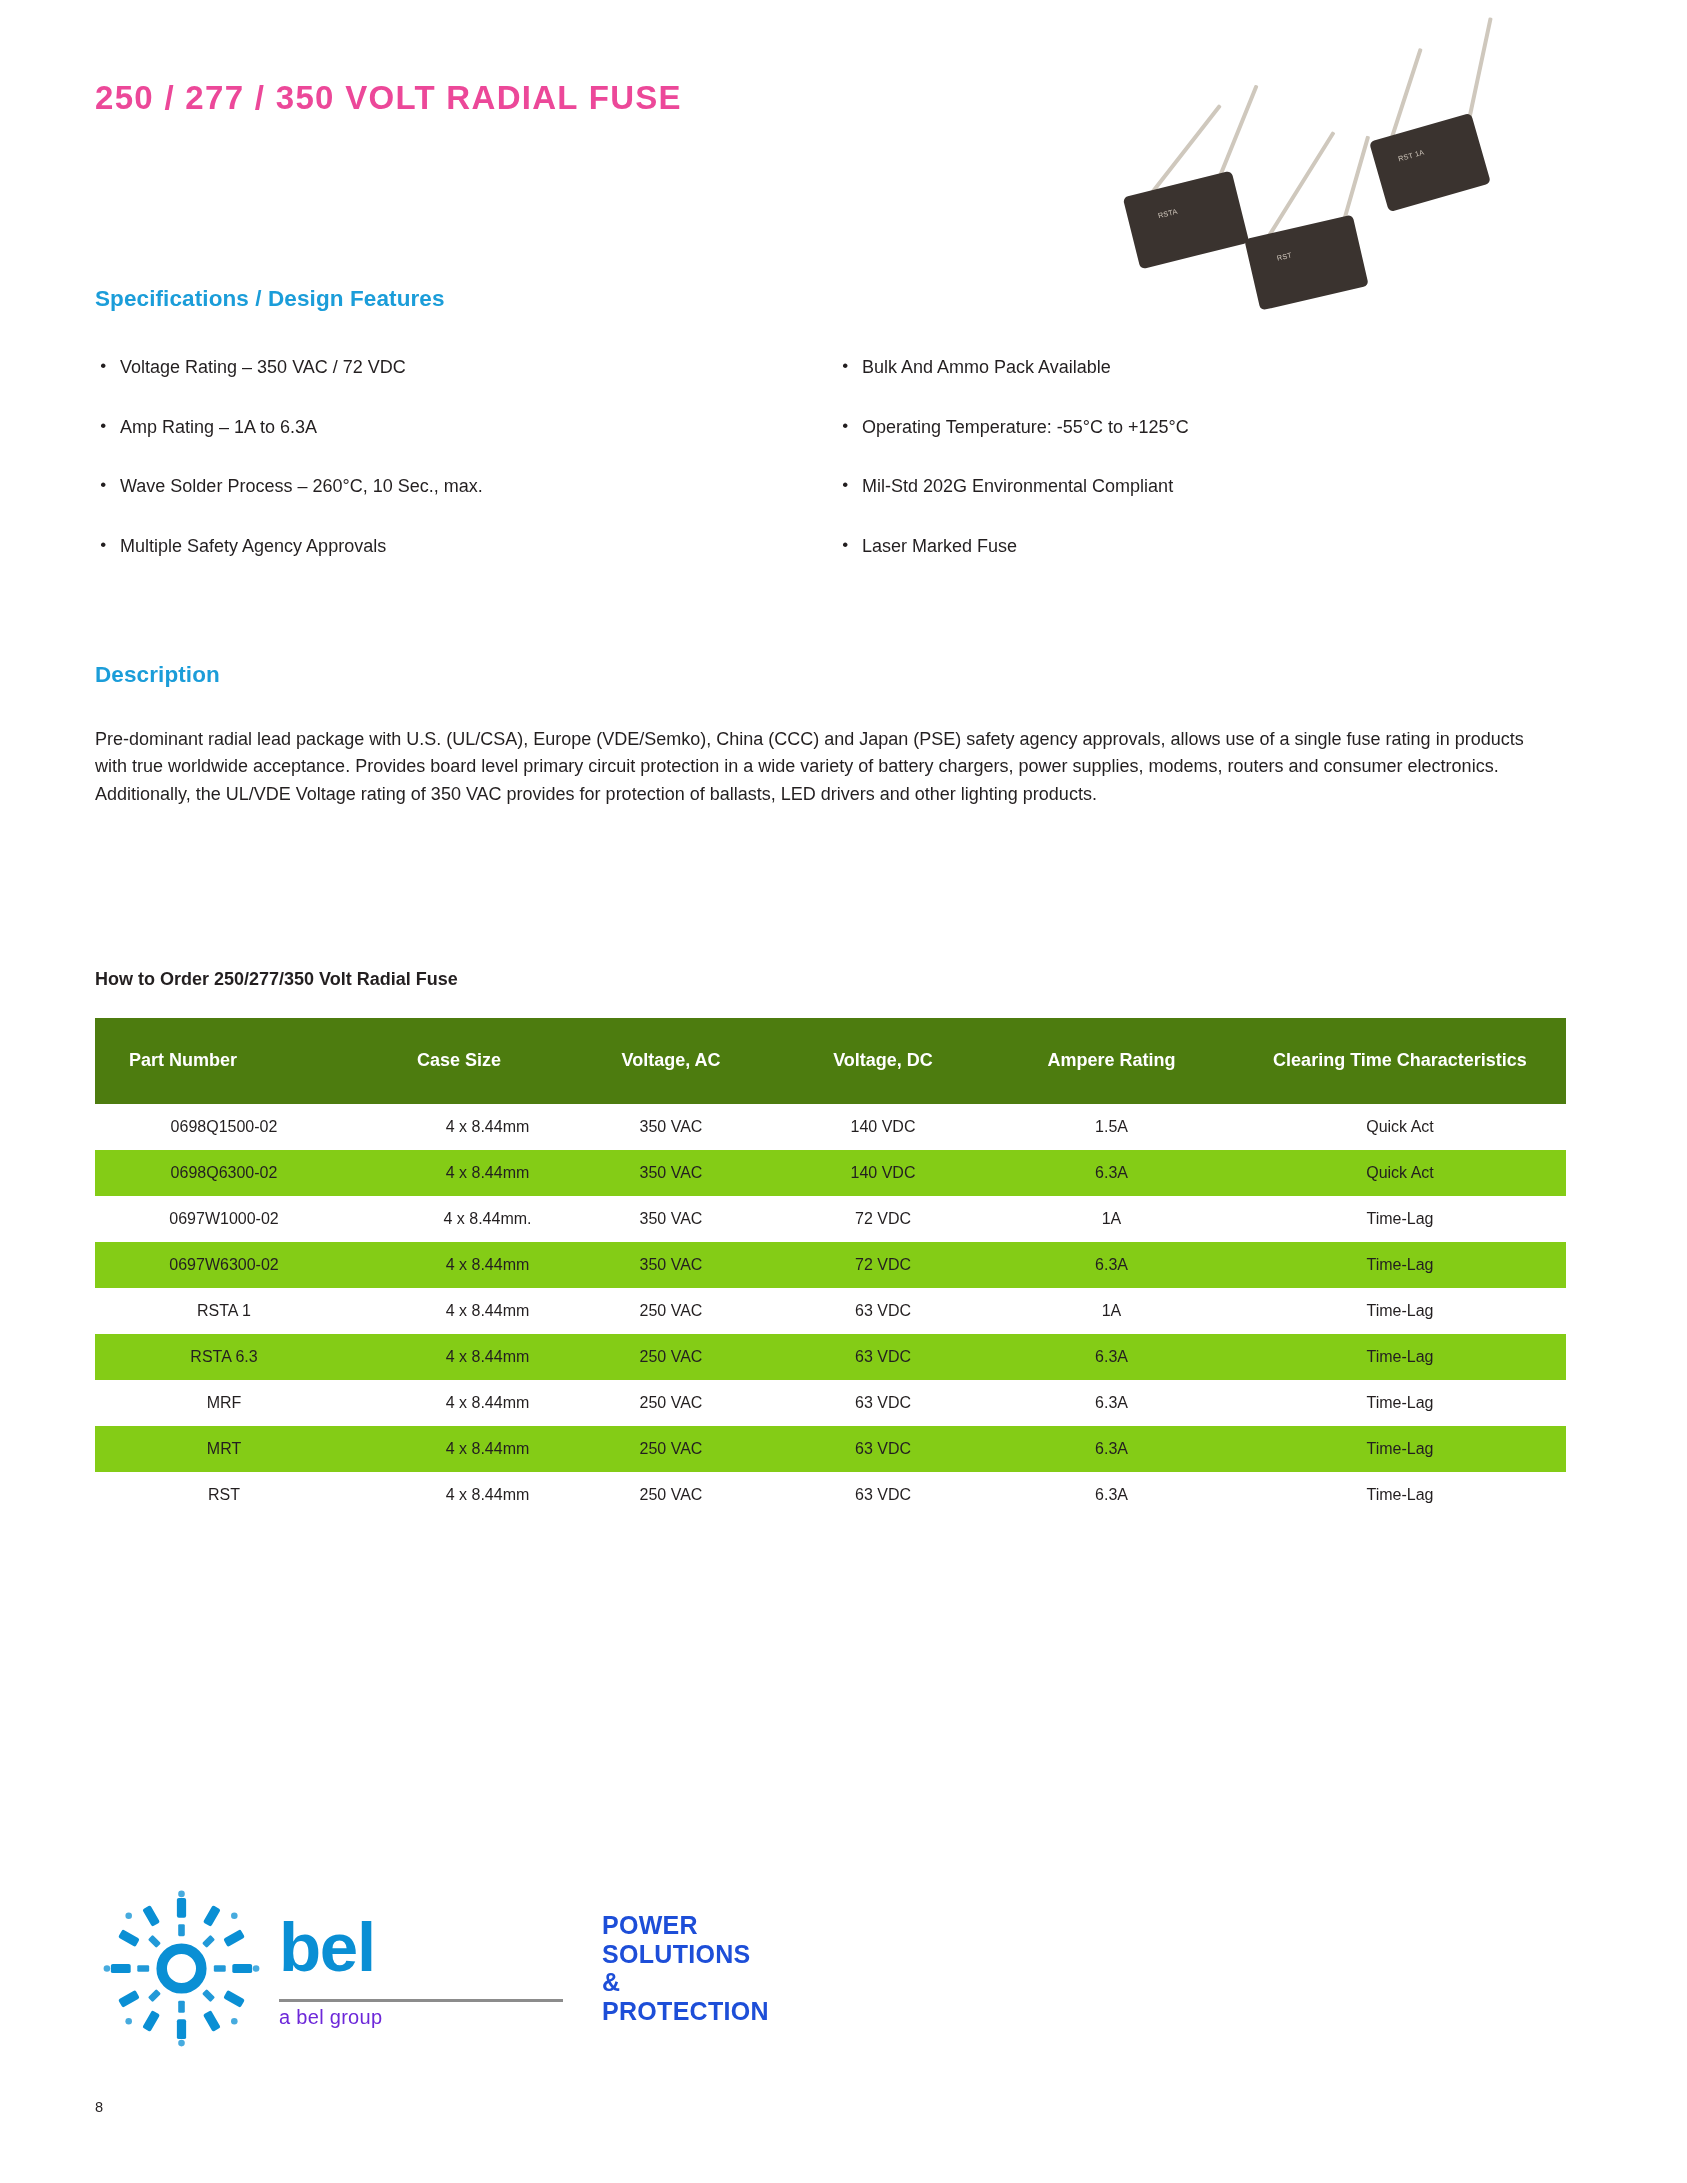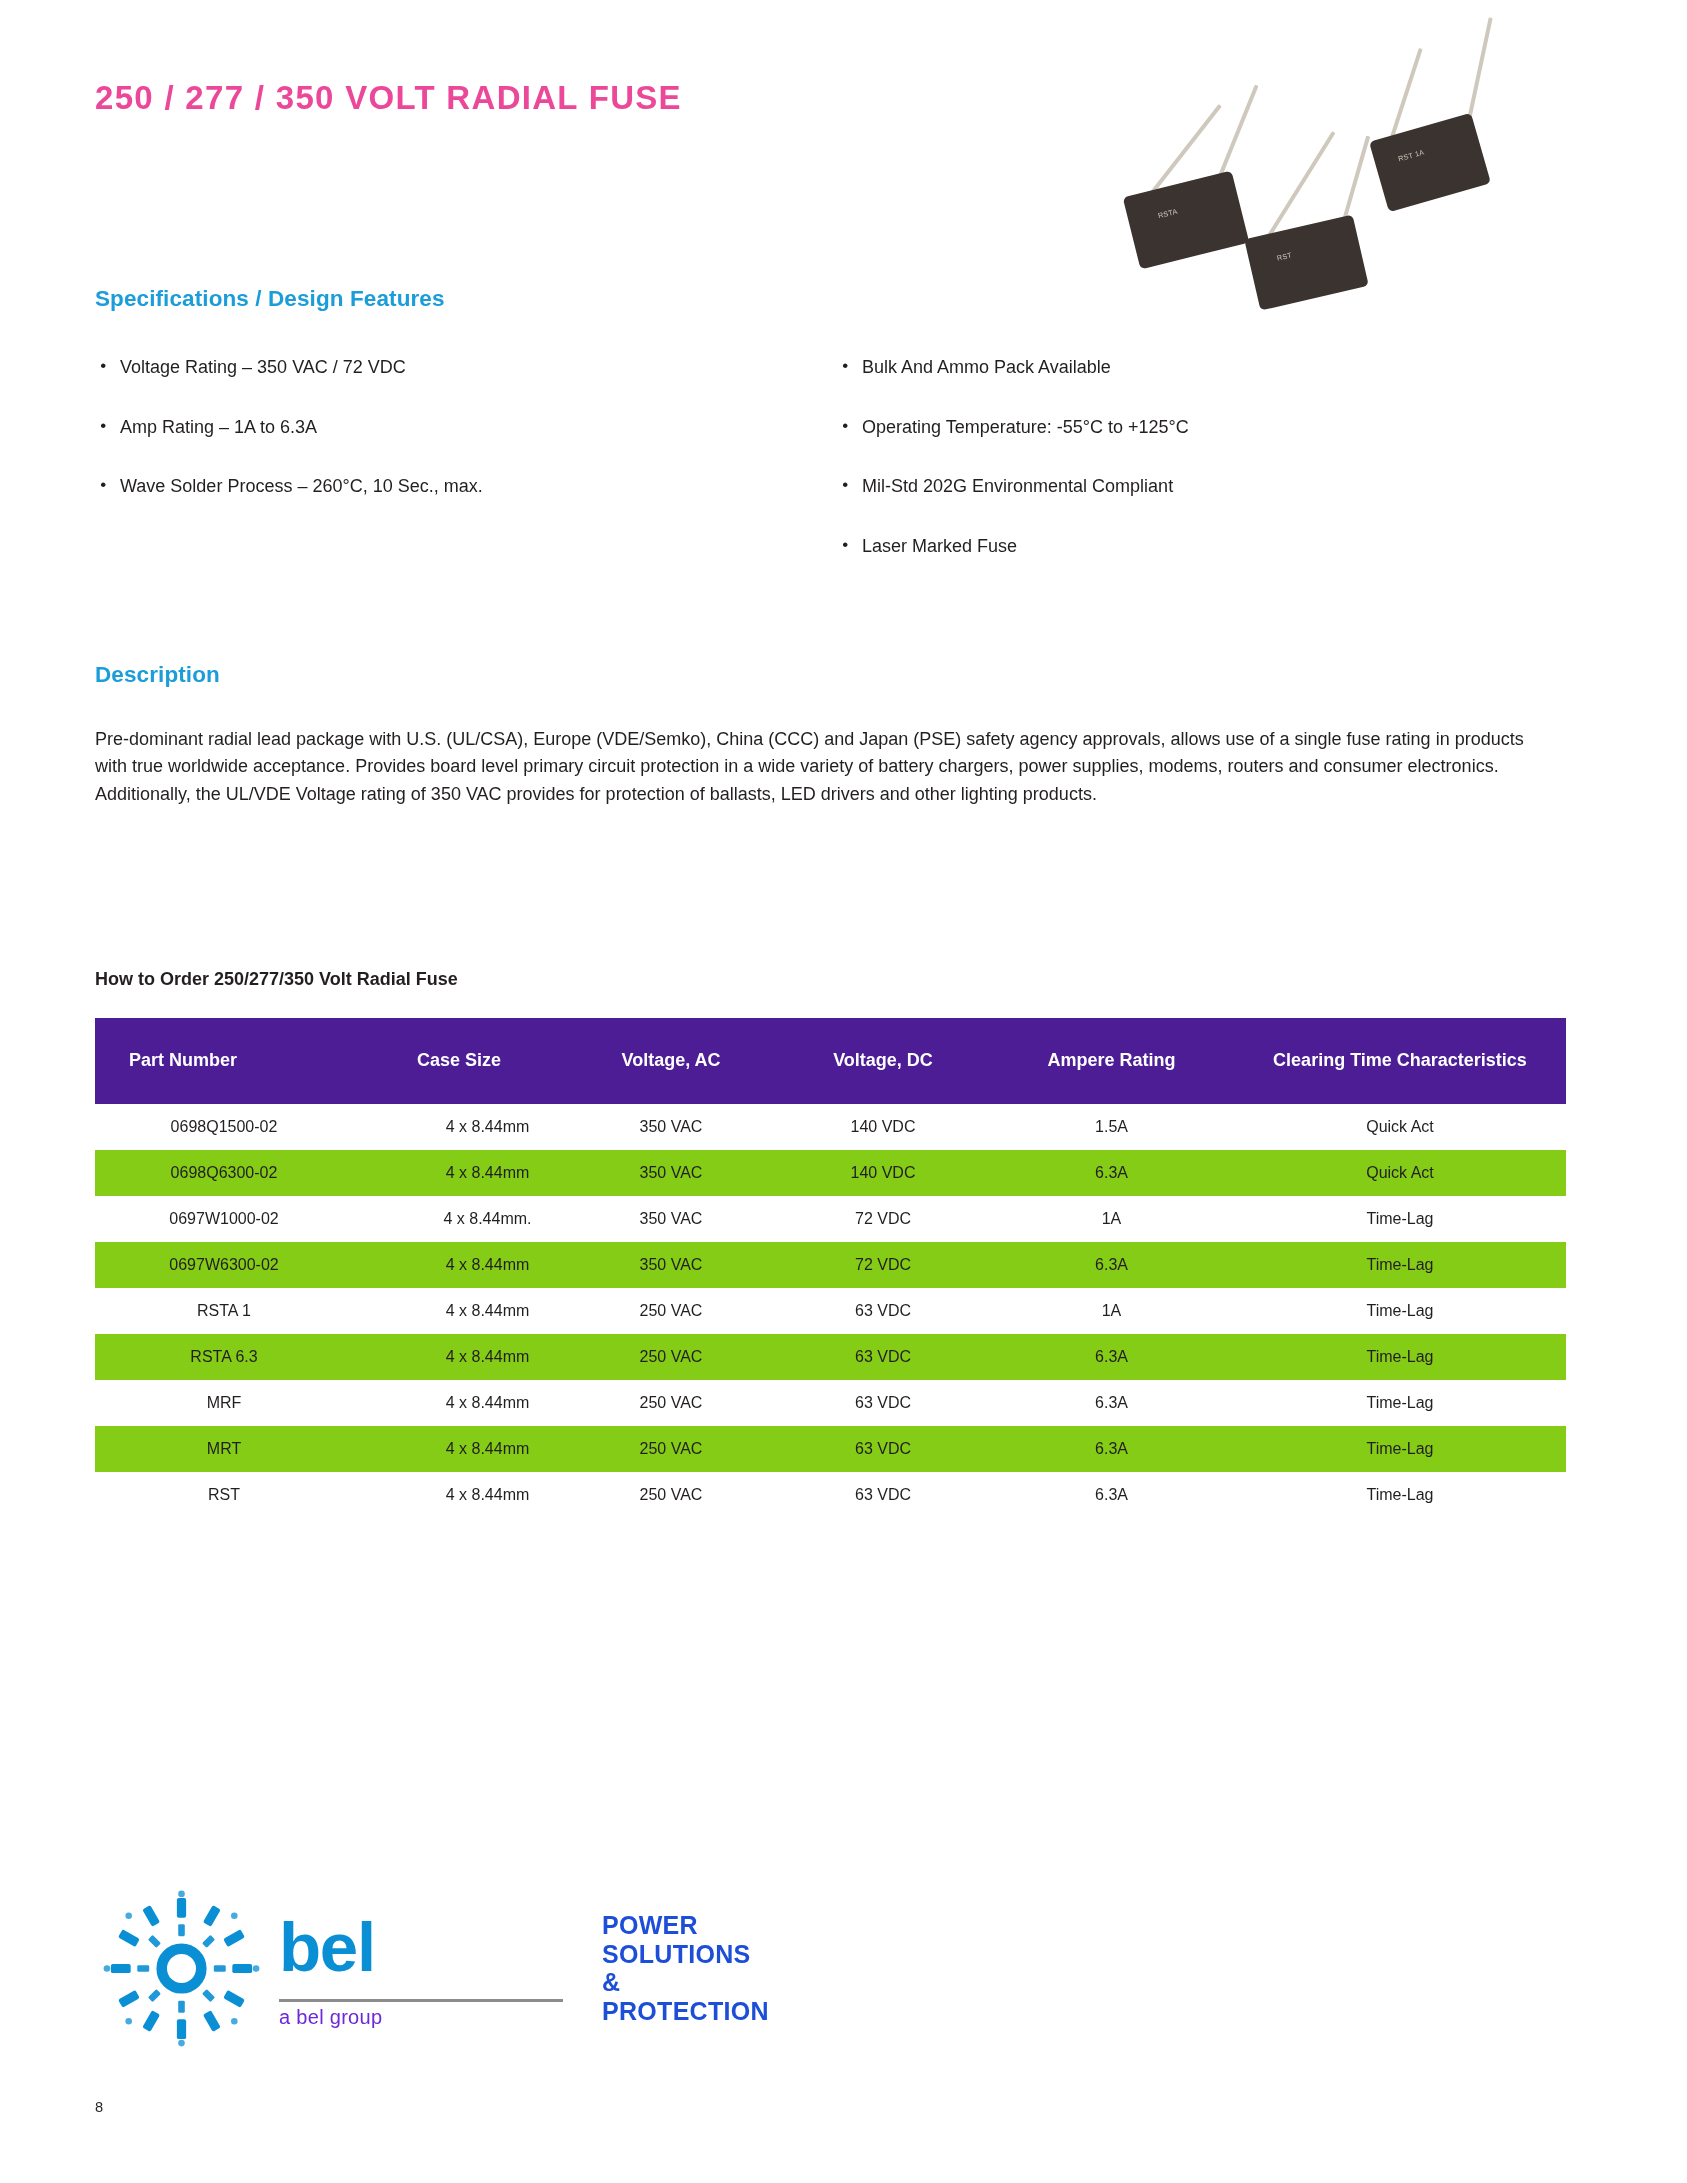--- a/index.html
+++ b/index.html
@@ -91,21 +91,21 @@
 
   .order-table {
     position: absolute;
     left: 95px;
     top: 1018px;
     width: 1470px;
     border-collapse: collapse;
     table-layout: fixed;
   }
   .order-table thead th {
-    background: #4c1d95;
+    background: #4d7c0f;
     color: #ffffff;
     font-size: 18px;
     font-weight: bold;
     padding: 13.2px 6.6px;
     text-align: center;
     line-height: 1.22;
     vertical-align: middle;
     height: 60px;
   }
   .order-table thead th.left-head {
@@ -242,20 +242,21 @@
     <div class="fuse-body" style="left:192px; top:173px; width:111px; height:73px; transform:rotate(-13deg);"></div>
     <div class="fuse-label" style="left:218px; top:200px; transform:rotate(-13deg);">RST</div>
   </div>
 
   <div class="section-head" id="specs-head">Specifications / Design Features</div>
 
   <div class="bullet-col" id="col-left">
     <div class="bullet-item">Voltage Rating – 350 VAC / 72 VDC</div>
     <div class="bullet-item">Amp Rating – 1A to 6.3A</div>
     <div class="bullet-item">Wave Solder Process – 260°C, 10 Sec., max.</div>
+    <div class="bullet-item">Multiple Safety Agency Approvals</div>
   </div>
 
   <div class="bullet-col" id="col-right">
     <div class="bullet-item">Bulk And Ammo Pack Available</div>
     <div class="bullet-item">Operating Temperature: -55°C to +125°C</div>
     <div class="bullet-item">Mil-Std 202G Environmental Compliant</div>
     <div class="bullet-item">Laser Marked Fuse</div>
   </div>
 
   <div class="section-head" id="desc-head">Description</div>

